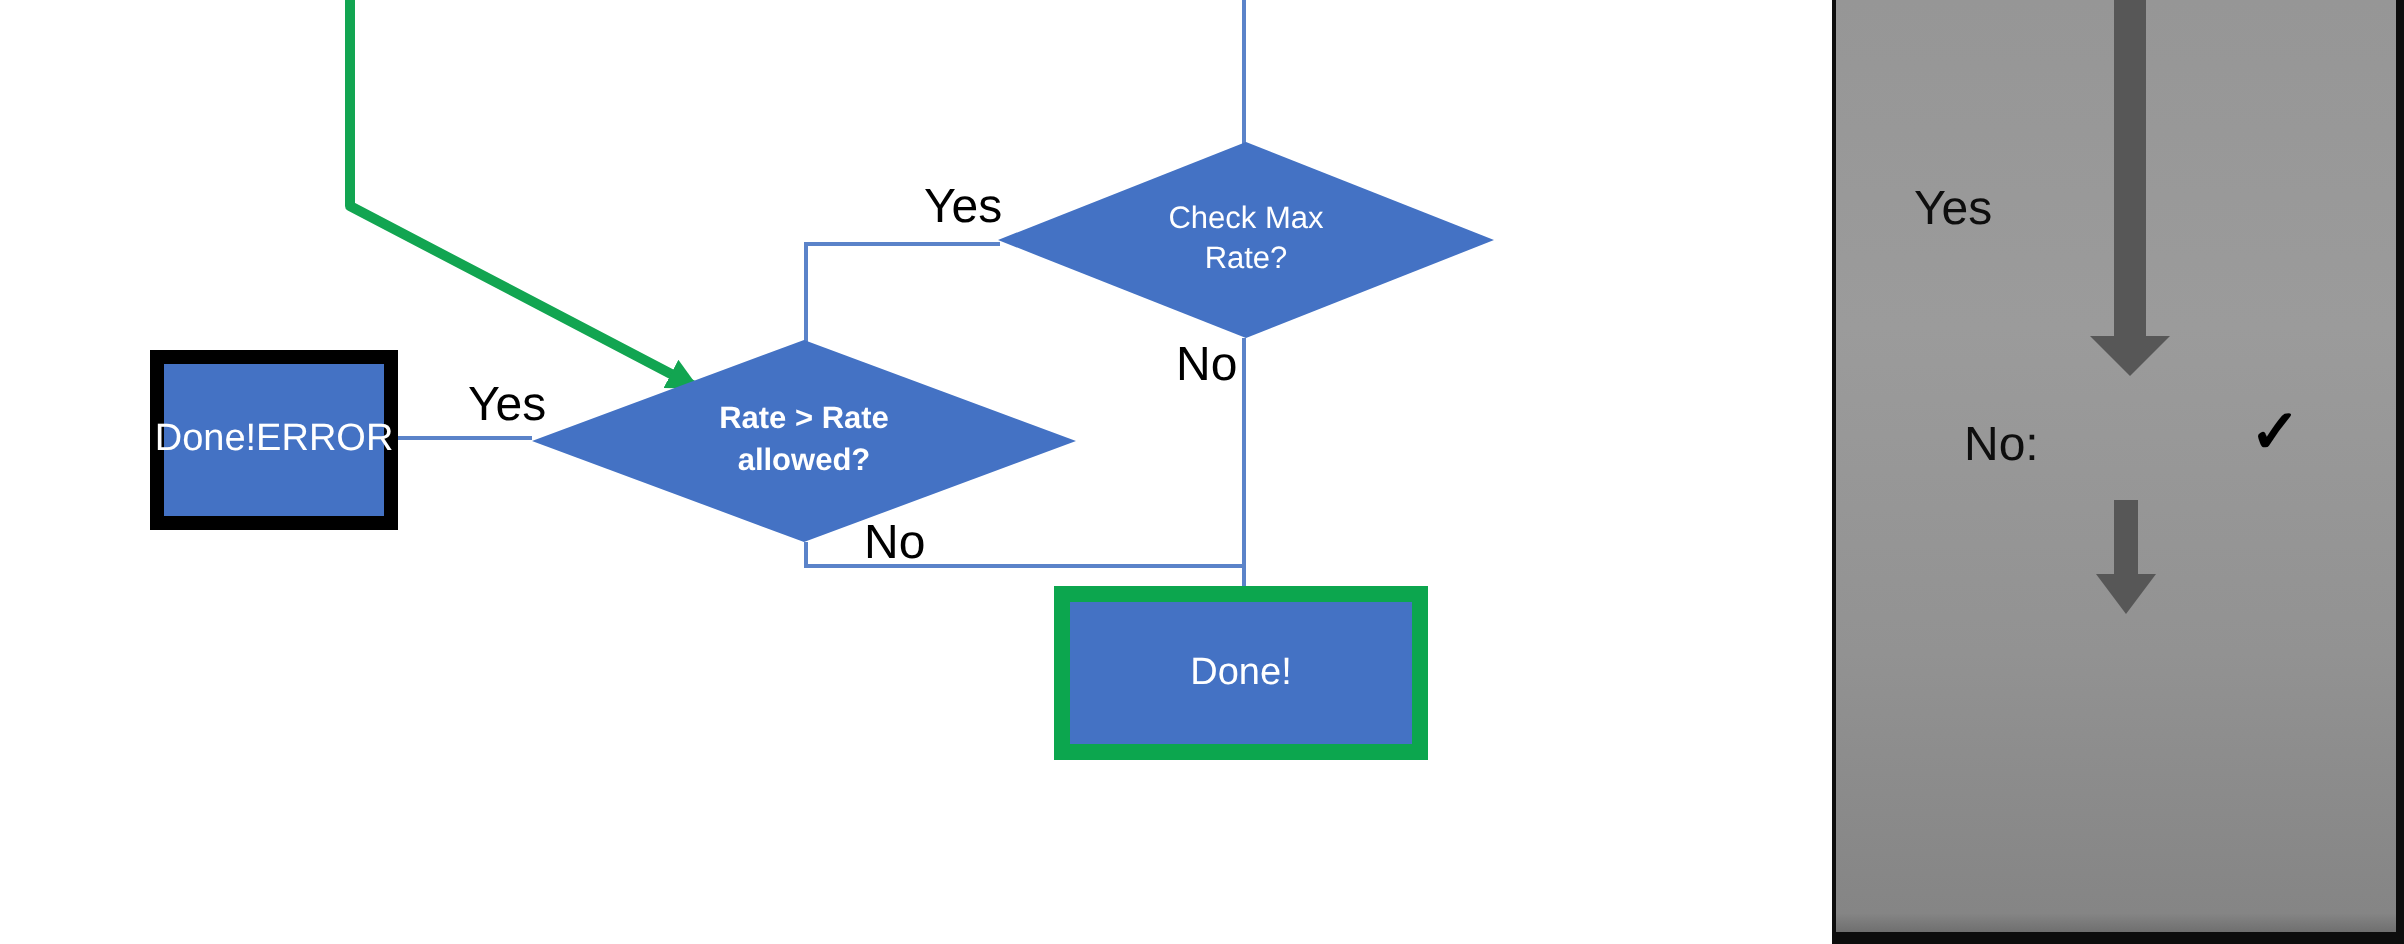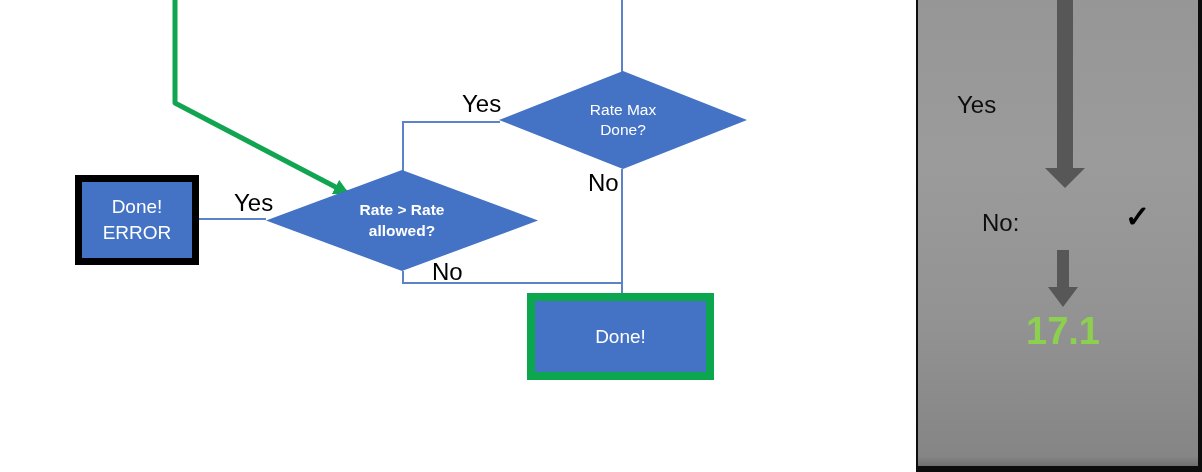--- a/index.html
+++ b/index.html
@@ -11,21 +11,21 @@
   .diamond{
     background:#4472C4;color:#fff;
     display:flex;align-items:center;justify-content:center;text-align:center;
     font-size:15.5px;line-height:1.3;
     clip-path:polygon(50% 0,100% 50%,50% 100%,0 50%);
   }
   .conn{background:#5b83c9;}
   .flow-label{color:#000;font-size:24px;line-height:1;}
   .box{
     background:#4472C4;color:#fff;box-sizing:border-box;
-    display:flex;flex-direction:column;align-items:center;justify-content:center;
+    display:flex;flex-direction:row;align-items:center;justify-content:center;
     text-align:center;font-size:19px;line-height:1.35;
   }
   .box-error{border:7px solid #000;}
   .box-done{border:8px solid #0CA64E;}
   .panel{
     left:916px;top:0;width:286px;height:472px;box-sizing:border-box;
     background:linear-gradient(180deg,#969696 0%,#9b9b9b 35%,#929292 70%,#858585 98%,#6f6f6f 100%);
     border-left:2px solid #0d0d0d;border-right:4px solid #0d0d0d;border-bottom:6px solid #0d0d0d;
   }
   .shaft{background:#575757;}
@@ -44,22 +44,22 @@
   <defs>
     <marker id="gArrow" markerUnits="userSpaceOnUse" markerWidth="20" markerHeight="18" refX="13" refY="8" orient="auto">
       <path d="M0,0 L16,8 L0,16 Z" fill="#12A551"></path>
     </marker>
   </defs>
   <path d="M175,0 L175,103 L347,193" fill="none" stroke="#12A551" stroke-width="5" stroke-linejoin="round" marker-end="url(#gArrow)"></path>
 </svg>
 
 <div class="abs diamond" style="left:499px;top:71px;width:248px;height:98px;">
   <div>
-    <div>Rate Max</div>
-    <div>Done?</div>
+    <div>Check Max</div>
+    <div>Rate?</div>
   </div>
 </div>
 
 <div class="abs flow-label" style="left:462px;top:92px;">Yes</div>
 <div class="abs conn" style="left:402px;top:121px;width:98px;height:2px;"></div>
 <div class="abs conn" style="left:402px;top:121px;width:2px;height:50px;"></div>
 
 <div class="abs flow-label" style="left:588px;top:171px;">No</div>
 <div class="abs conn" style="left:621px;top:169px;width:2px;height:124px;"></div>
 
@@ -92,14 +92,13 @@
   <div class="abs tri-big" style="left:127px;top:168px;"></div>
 
   <div class="abs panel-text" style="left:39px;top:93px;">Yes</div>
 
   <div class="abs panel-text" style="left:39px;top:211px;margin-left:25px;">No:</div>
   <div class="abs check" style="left:207px;top:202px;">✓</div>
 
   <div class="abs shaft" style="left:139px;top:250px;width:12px;height:37px;"></div>
   <div class="abs tri-small" style="left:130px;top:287px;"></div>
 
-  <div class="abs result" style="left:60px;top:312px;width:170px;">17.1</div>
 </div>
 
 </body></html>

